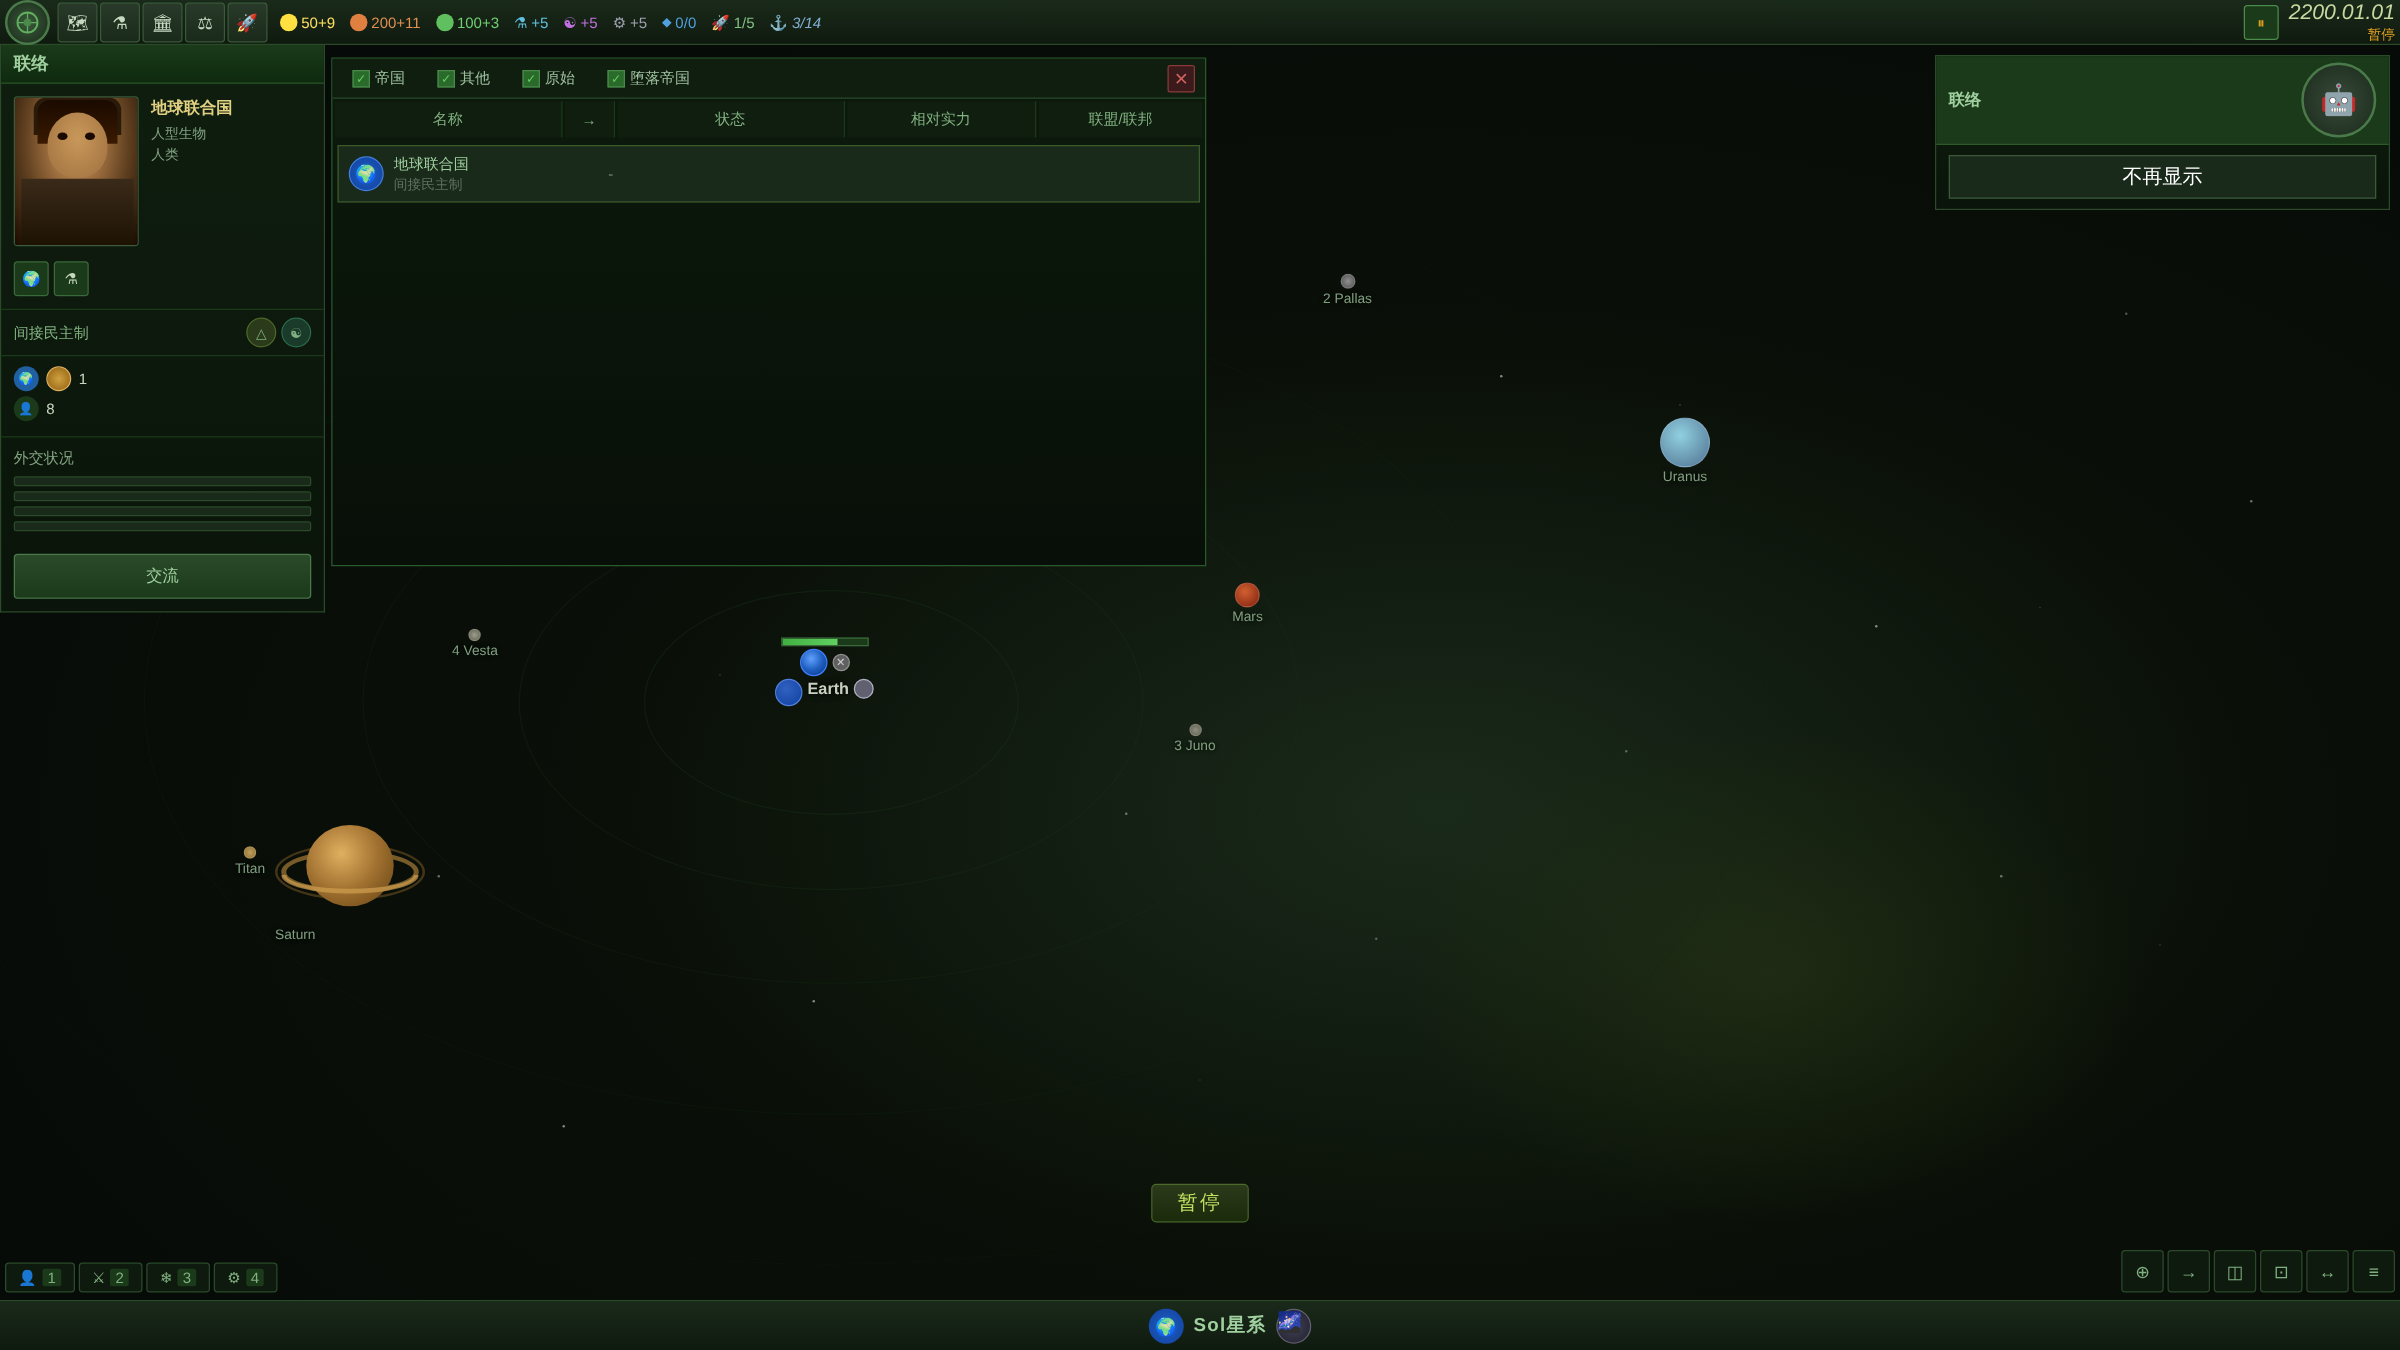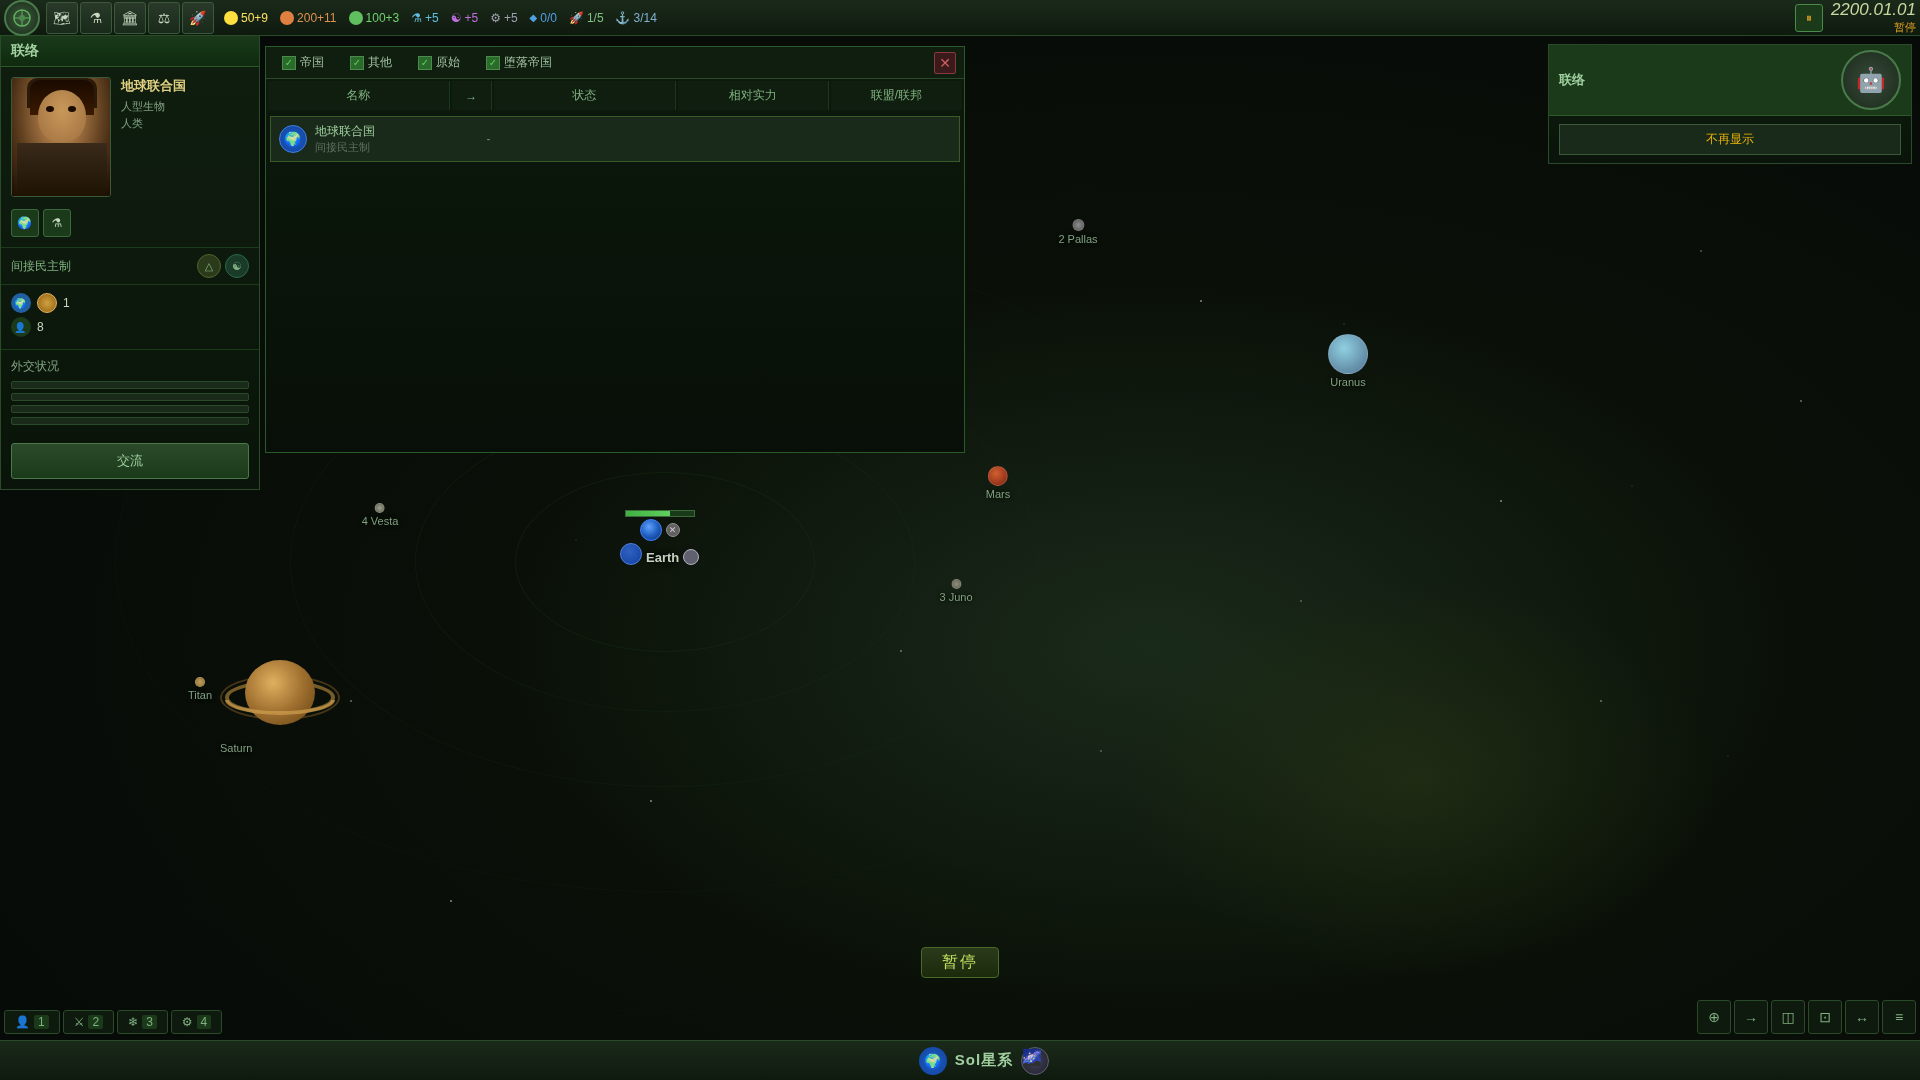--- a/index.html
+++ b/index.html
@@ -451,22 +451,22 @@
     }
     .info-box-content .highlight2 {
       color: #6090e0;
     }
     .info-dismiss-btn {
       margin: 8px 10px;
       width: calc(100% - 20px);
       padding: 6px;
       background: #1a2a1a;
       border: 1px solid #3a5a3a;
-      color: #eab308;
-      font-size: 12px;
+      color: #ffffff;
+      font-size: 16px;
       cursor: pointer;
       font-family: inherit;
     }
 
     
     .bottom-bar {
       position: absolute;
       bottom: 0;
       left: 0;
       right: 0;
@@ -698,21 +698,21 @@
 
   <div style="display:flex;flex-direction:column;gap:2px;align-items:center;margin-bottom:2px;">
     <div style="width:70px;height:7px;background:#1a3a1a;border:1px solid #3a6a3a;position:relative;overflow:hidden;">
       <div style="width:65%;height:100%;background:linear-gradient(90deg,#40b040,#60d060);"></div>
     </div>
     <div style="display:flex;align-items:center;gap:4px;">
       <div style="width:22px;height:22px;background:radial-gradient(circle at 40% 35%, #60a0ff, #2060c0, #0a3080);border-radius:50%;border:1px solid #4080ff;"></div>
       <div style="width:14px;height:14px;background:#606060;border-radius:50%;border:1px solid #909090;display:flex;align-items:center;justify-content:center;font-size:9px;color:#ccc;">✕</div>
     </div>
   </div>
-  <div style="display:flex;align-items:flex-end;gap:4px;">
+  <div style="display:flex;align-items:flex-start;gap:4px;">
     <div style="width:22px;height:22px;background:radial-gradient(circle at 40% 35%, #3060c0, #1040a0);border-radius:50%;border:1px solid #5080e0;"></div>
     <span style="font-size:13px;color:#c8d0c0;font-weight:bold;text-shadow:0 0 6px #000;">Earth</span>
     <div style="width:16px;height:16px;background:#606070;border-radius:50%;border:1px solid #b0b0c0;"></div>
   </div>
 </div>
 
 <div class="top-bar">
   <div class="top-bar-left">
 
     <div class="empire-logo">
@@ -760,21 +760,21 @@
     <div class="stat-item">
       <span style="color:#50a0e0;font-size:10px;">◆</span>
       <span style="color:#50a0e0;">0/0</span>
     </div>
     <div class="stat-item">
       <span style="color:#80c080;font-size:12px;">🚀</span>
       <span style="color:#80c080;">1/5</span>
     </div>
     <div class="stat-item">
       <span style="color:#80b0d0;font-size:12px;">⚓</span>
-      <span style="color:#80b0d0;">3/14</span>
+      <span style="color:#80b0d0;font-style:italic;">3/14</span>
     </div>
   </div>
 
   <div class="top-bar-right">
     <div class="pause-btn">⏸</div>
     <div style="text-align:right;">
       <div class="date-display">2200.01.01</div>
       <div class="pause-label">暂停</div>
     </div>
   </div>

